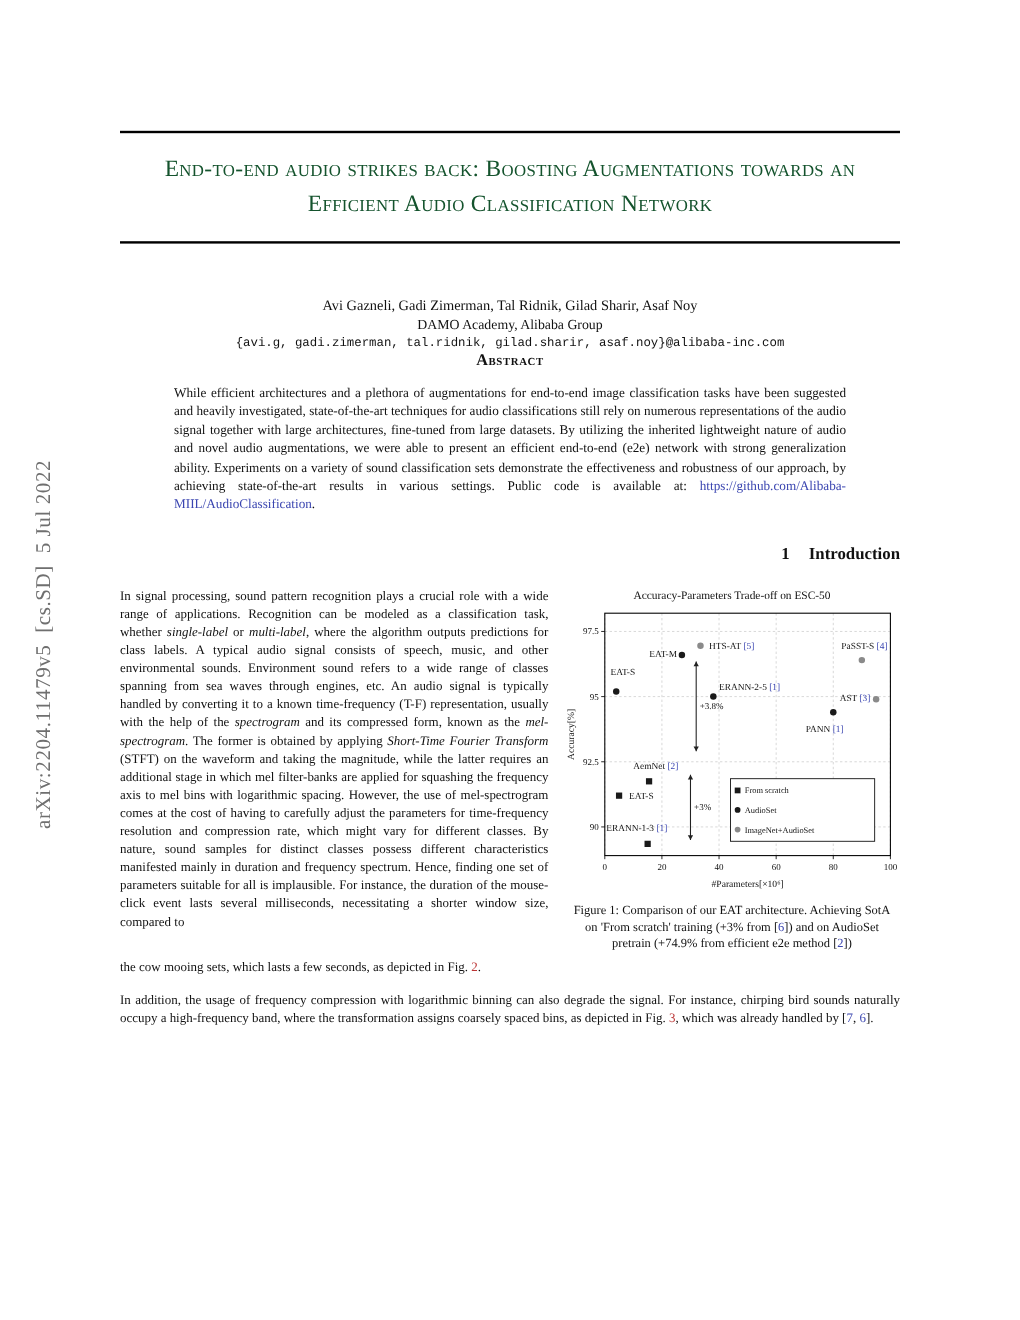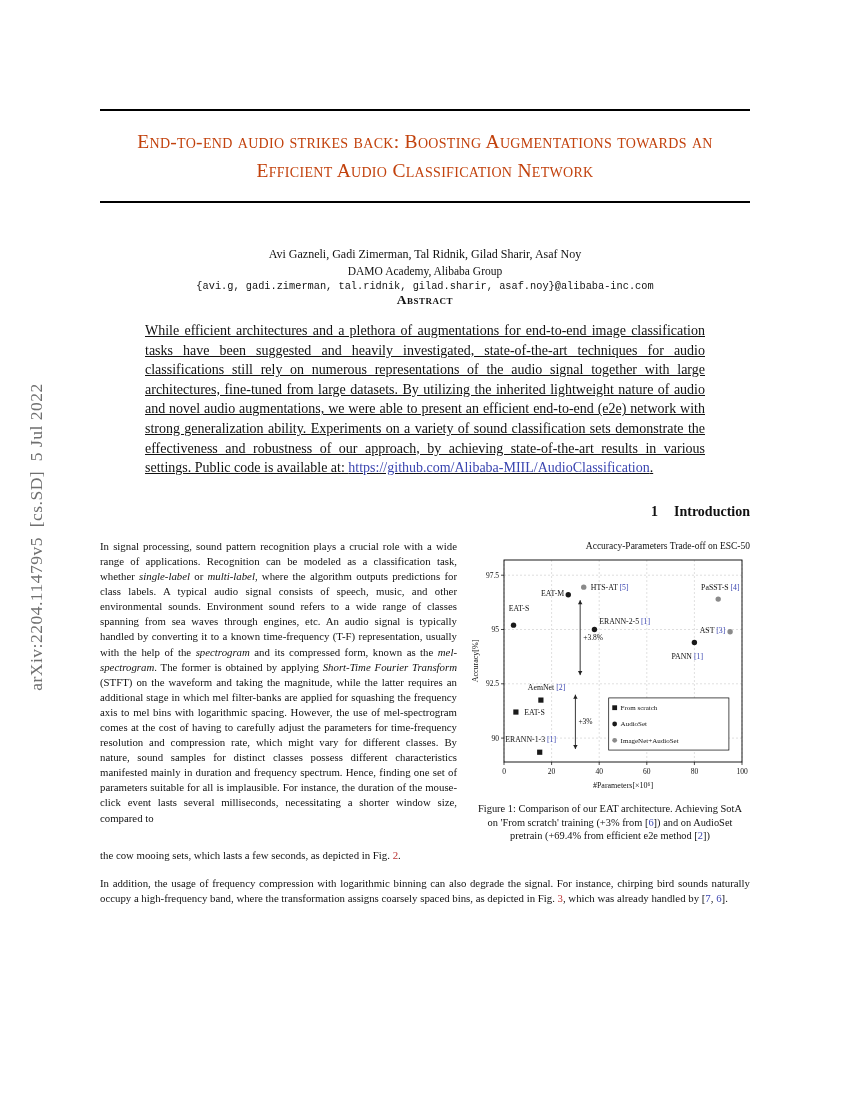--- a/index.html
+++ b/index.html
@@ -16,38 +16,38 @@
     white-space:pre; font-size:17.5px; letter-spacing:0.5px; color:#6f6f6f;
   }
   .content { position:absolute; left:100px; top:0; width:650px; }
 
   .rule { height:2.4px; background:#000; }
   .rule-top { margin-top:109px; }
   .rule-bottom { margin-top:15px; }
 
   .title {
     margin-top:17px; text-align:center; font-variant:small-caps;
-    font-size:19.5px; line-height:1.47; letter-spacing:0.3px; color:#c2410c;
+    font-size:19.5px; line-height:1.47; letter-spacing:0.3px; color:#14532d;
   }
 
   .authors { margin-top:44px; text-align:center; font-weight:normal; font-size:12px; }
   .affiliation { margin-top:3px; text-align:center; font-size:11.5px; }
   .emails { margin-top:3px; text-align:center; font-family:"Liberation Mono","DejaVu Sans Mono",monospace; font-size:10.3px; }
 
   .abstract-heading { text-align:center; font-weight:bold; font-variant:small-caps; font-size:13.5px; letter-spacing:0.5px; }
-  .abstract-body { width:560px; margin:13px auto 0; font-size:14px; line-height:1.4; text-align:justify;text-decoration:underline; }
+  .abstract-body { width:560px; margin:13px auto 0; font-size:11px; line-height:1.4; text-align:justify; }
 
   .section-heading { margin-top:26px; font-size:14px; font-weight:bold;text-align:right; }
   .section-heading .num { margin-right:16px; }
 
   .columns { margin-top:19px; display:flex; justify-content:space-between; }
   .col-text { width:357px; font-size:10.8px; line-height:15.1px; text-align:justify; }
   .col-figure { width:280px; }
 
-  .chart-title { text-align:right; font-size:9.5px; margin:2px 0 3px; }
+  .chart-title { text-align:center; font-size:9.5px; margin:2px 0 3px; }
   #chart-svg { display:block; }
   #chart-svg text { font-family:"Liberation Serif","DejaVu Serif",serif; }
   .caption { margin-top:10px; padding:0 2px; font-size:10.4px; line-height:13.8px; text-align:center; }
 
   .fullwidth { font-size:10.8px; line-height:15.1px; text-align:justify; }
   .cont { margin-top:5px; }
   .para2 { margin-top:13px; }
 
   .seg-i { font-style:italic; }
   .seg-link { color:var(--link); }
@@ -143,20 +143,20 @@
             <rect x="67.1" y="195.62580645161313" width="5.2" height="5.2" fill="#1a1a1a"></rect>
             <text x="35.19" y="187.69354838709683" text-anchor="start" font-size="7.8" fill="#111"><tspan>ERANN-1-3</tspan><tspan fill="#3a45b0"> [1]</tspan></text>
             <rect x="138.72" y="143.92473118279594" width="120.18999999999997" height="52.12903225806434" fill="#fff" stroke="#000" stroke-width="0.7"></rect>
             <rect x="142.27" y="151.29892473118278" width="4.8" height="4.8" fill="#1a1a1a"></rect>
             <text x="150.62" y="156.19892473118279" font-size="7" fill="#111">From scratch</text>
             <circle cx="144.67000000000002" cy="169.98924731182794" r="2.4" fill="#1a1a1a"></circle>
             <text x="150.62" y="172.48924731182794" font-size="7" fill="#111">AudioSet</text>
             <circle cx="144.67000000000002" cy="186.27956989247312" r="2.4" fill="#8a8a8a"></circle>
             <text x="150.62" y="188.77956989247312" font-size="7" fill="#111">ImageNet+AudioSet</text>
           </svg>
-        <div class="caption"><span>Figure 1: Comparison of our EAT architecture. Achieving SotA on 'From scratch' training (+3% from [</span><span class="seg-cite">6</span><span>]) and on AudioSet pretrain (+69.4% from efficient e2e method [</span><span class="seg-cite">2</span><span>])</span></div>
+        <div class="caption"><span>Figure 1: Comparison of our EAT architecture. Achieving SotA on 'From scratch' training (+3% from [</span><span class="seg-cite">6</span><span>]) and on AudioSet pretrain (+74.9% from efficient e2e method [</span><span class="seg-cite">2</span><span>])</span></div>
       </div>
     </div>
 
     <p class="fullwidth cont"><span>the cow mooing sets, which lasts a few seconds, as depicted in Fig. </span><span class="seg-figref">2</span><span>.</span></p>
     <p class="fullwidth para2"><span>In addition, the usage of frequency compression with logarithmic binning can also degrade the signal. For instance, chirping bird sounds naturally occupy a high-frequency band, where the transformation assigns coarsely spaced bins, as depicted in Fig. </span><span class="seg-figref">3</span><span>, which was already handled by [</span><span class="seg-cite">7</span><span>, </span><span class="seg-cite">6</span><span>].</span></p>
   </div>
 </div>
 
 </body></html>

